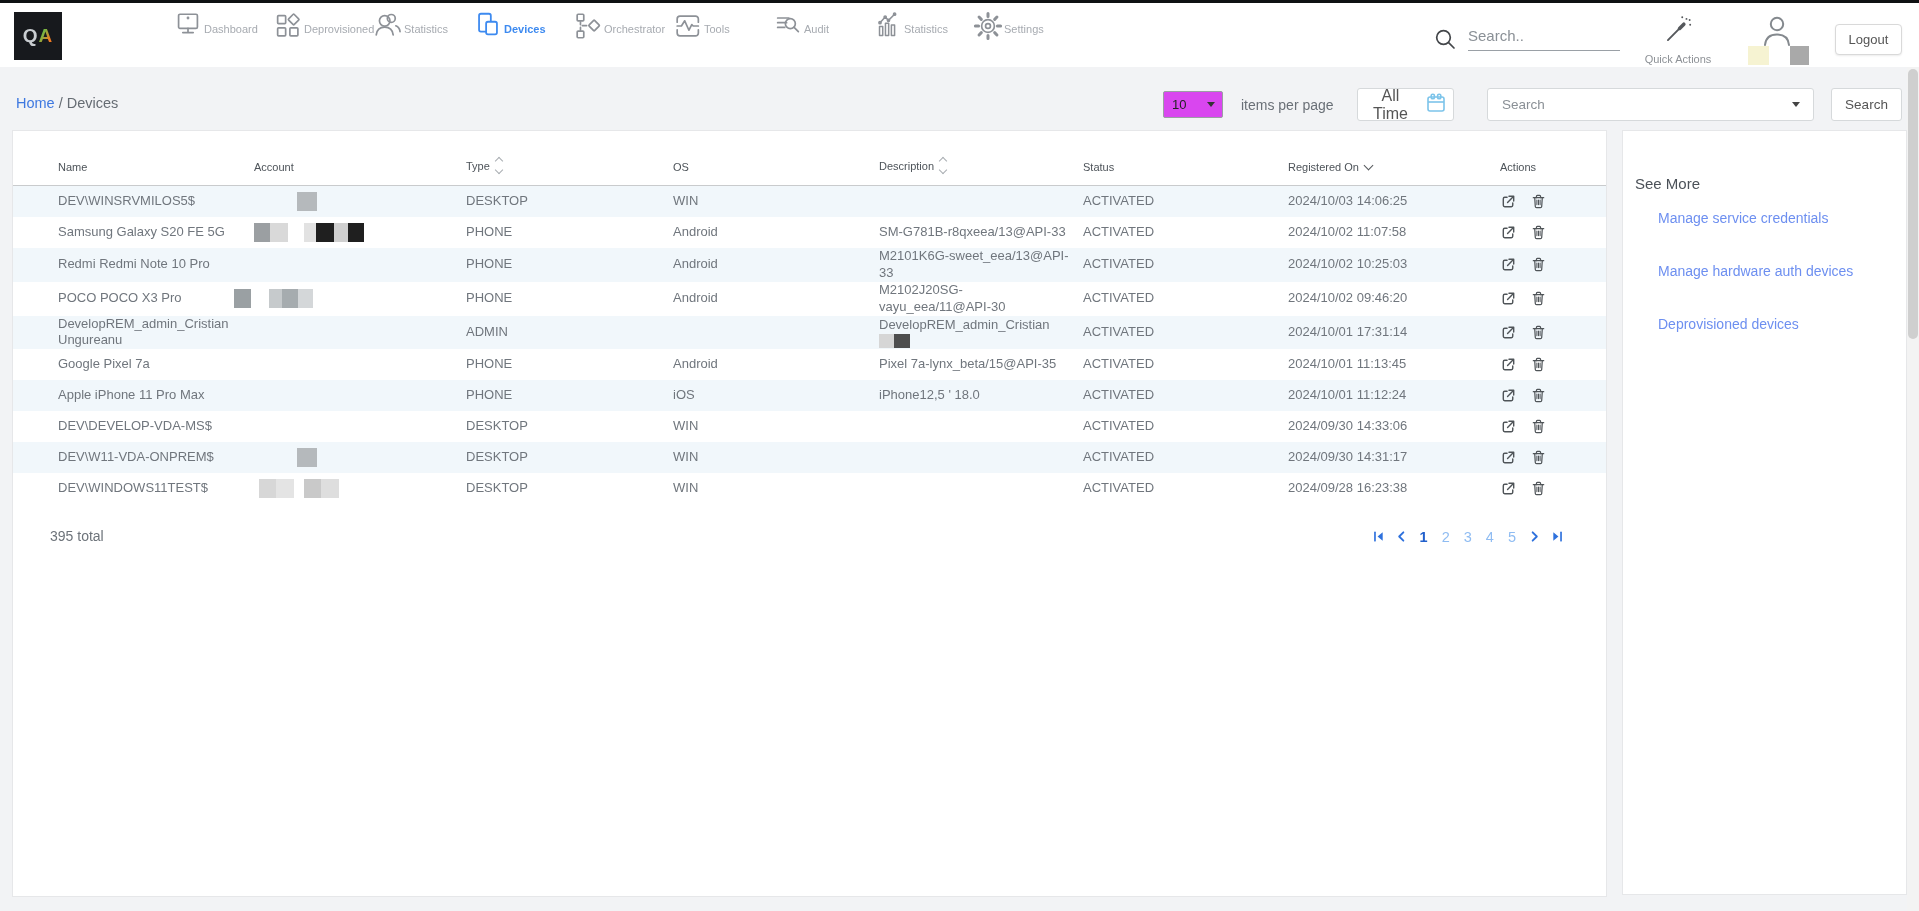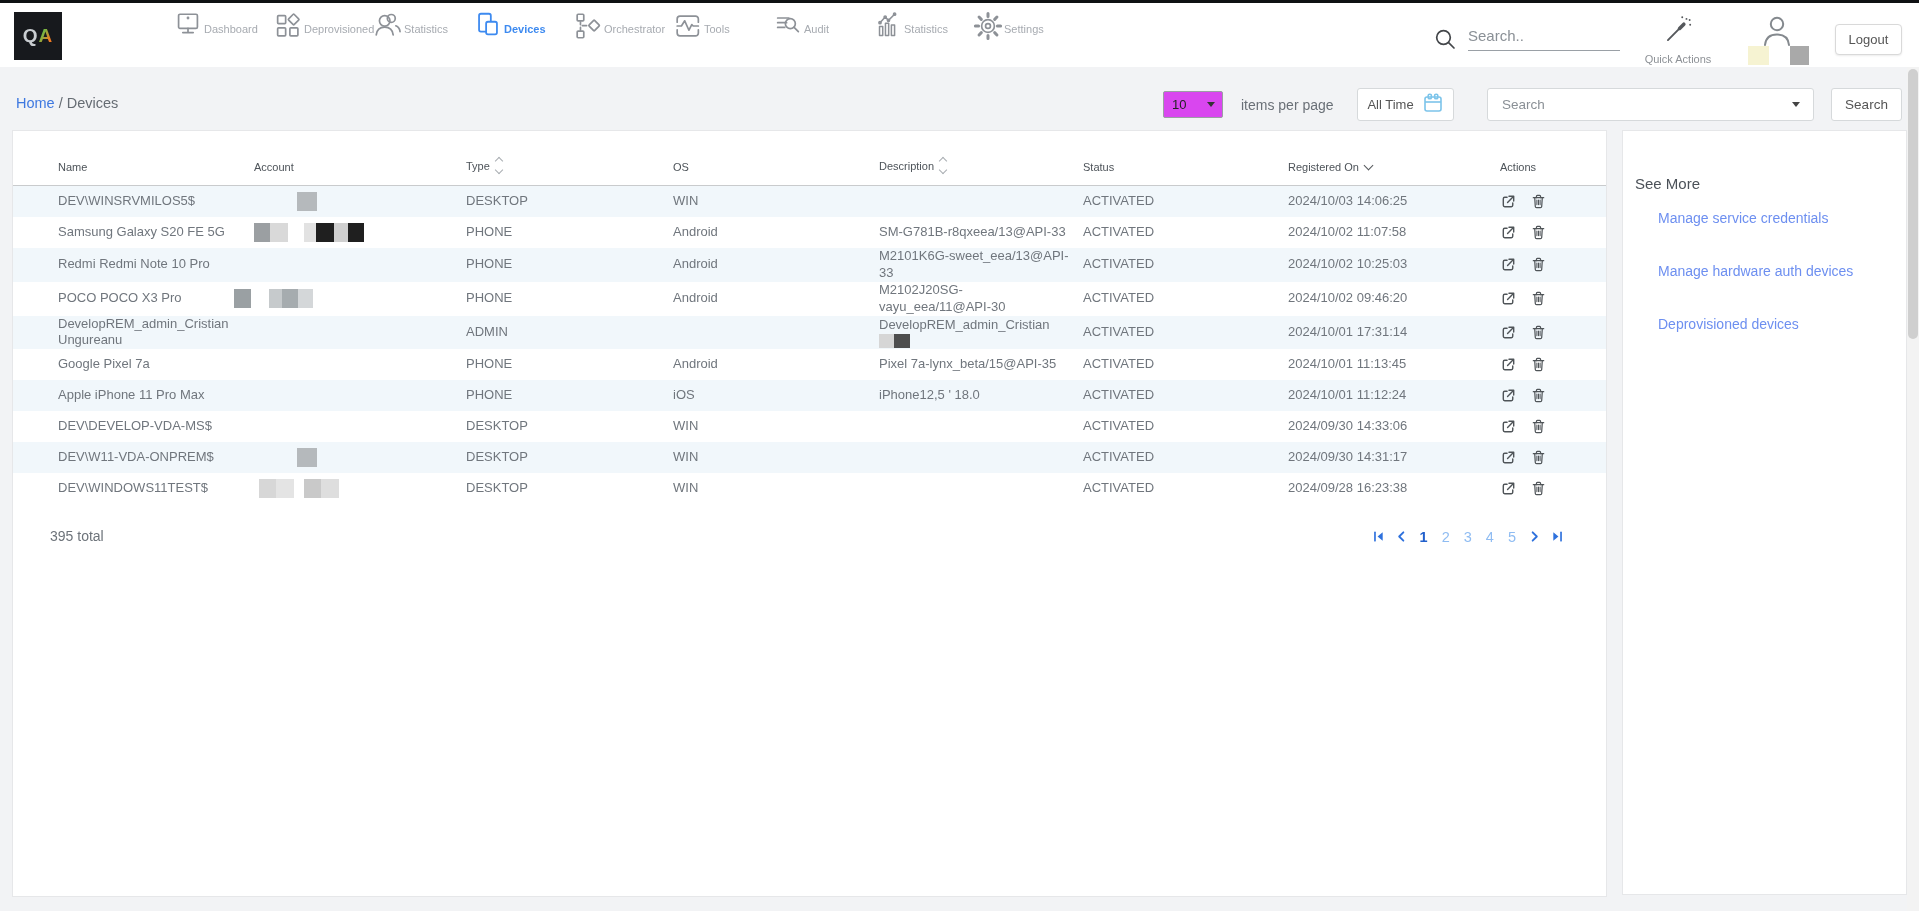--- a/index.html
+++ b/index.html
@@ -26,21 +26,21 @@
   .chip1{left:1748px;top:43px;width:21px;}
   .chip2{left:1790px;top:43px;width:19px;}
   .logout-btn{position:absolute;left:1835px;top:21px;width:67px;height:31px;background:#fff;border:1px solid #d9d9d9;border-radius:4px;font-size:13px;color:#555;box-shadow:0 1px 2px rgba(0,0,0,.08);cursor:pointer;font-family:"Liberation Sans",sans-serif;}
   
   .breadcrumb{position:absolute;left:16px;top:95px;font-size:14.5px;}
   .breadcrumb .home{color:#3e78e0;cursor:pointer;}
   .breadcrumb .sep,.breadcrumb .current{color:#666c73;}
   .ipp-select{position:absolute;left:1163px;top:91px;width:60px;height:27px;background:#d946ef;border:1px solid #9b9fa3;border-radius:2px;display:flex;align-items:center;font-size:13px;color:#222;padding-left:8px;box-sizing:border-box;cursor:pointer;}
   .ipp-select .caret{position:absolute;right:7px;width:0;height:0;border-left:4px solid transparent;border-right:4px solid transparent;border-top:5px solid #333;}
   .ipp-label{position:absolute;left:1241px;top:97px;font-size:14px;color:#6a7077;}
-  .alltime-btn{position:absolute;left:1357px;top:88px;width:97px;height:33px;background:#fff;border:1px solid #d6d9db;border-radius:3px;display:flex;align-items:center;justify-content:center;gap:8px;font-size:13px;color:#555;cursor:pointer;box-sizing:border-box;}
+  .alltime-btn{position:absolute;left:1357px;top:88px;width:97px;height:33px;background:#fff;border:1px solid #d6d9db;border-radius:3px;display:flex;align-items:center;justify-content:center;gap:8px;font-size:16px;color:#555;cursor:pointer;box-sizing:border-box;}
   .filter-box{position:absolute;left:1487px;top:88px;width:327px;height:33px;background:#fff;border:1px solid #d6d9db;border-radius:3px;display:flex;align-items:center;font-size:13.5px;color:#8a9096;padding-left:14px;box-sizing:border-box;cursor:pointer;}
   .filter-box .caret{position:absolute;right:13px;width:0;height:0;border-left:4.5px solid transparent;border-right:4.5px solid transparent;border-top:5.5px solid #444;}
   .search-btn{position:absolute;left:1831px;top:88px;width:71px;height:33px;background:#fff;border:1px solid #d6d9db;border-radius:3px;font-size:13.5px;color:#555;cursor:pointer;font-family:"Liberation Sans",sans-serif;}
   
   .main-panel{position:absolute;left:12px;top:130px;width:1595px;height:767px;background:#fff;border:1px solid #e6e7e9;box-sizing:border-box;}
   .grid-cols{display:grid;grid-template-columns:196px 212px 207px 206px 204px 205px 212px 1fr;padding-left:45px;box-sizing:border-box;}
   .thead{height:55px;border-bottom:1px solid #c9cbcd;color:#4d5359;font-size:11px;align-items:end;}
   .hcell{display:flex;align-items:center;gap:6px;padding-bottom:12px;cursor:pointer;}
   .trow{min-height:31px;align-items:center;color:#70767d;font-size:13px;}
   .rows .trow:nth-child(odd){background:#f1f7fb;}

